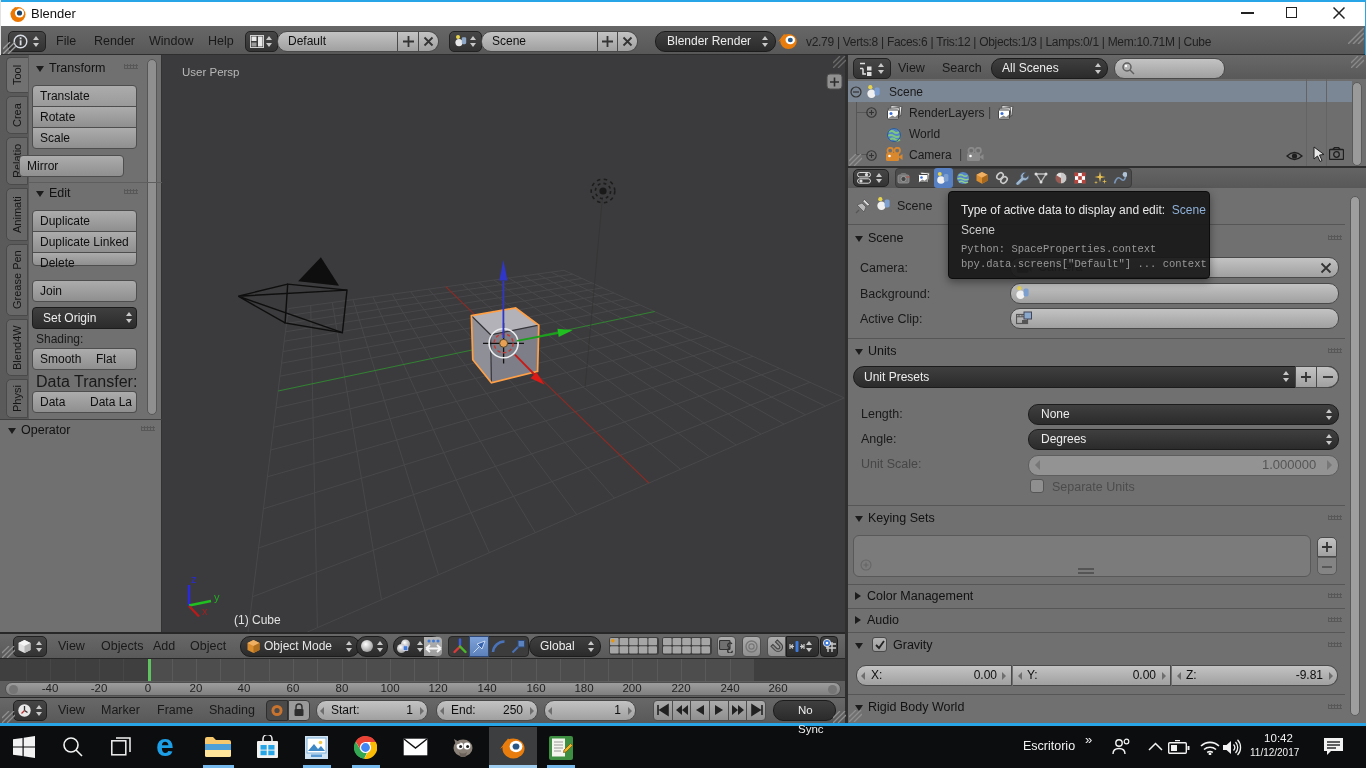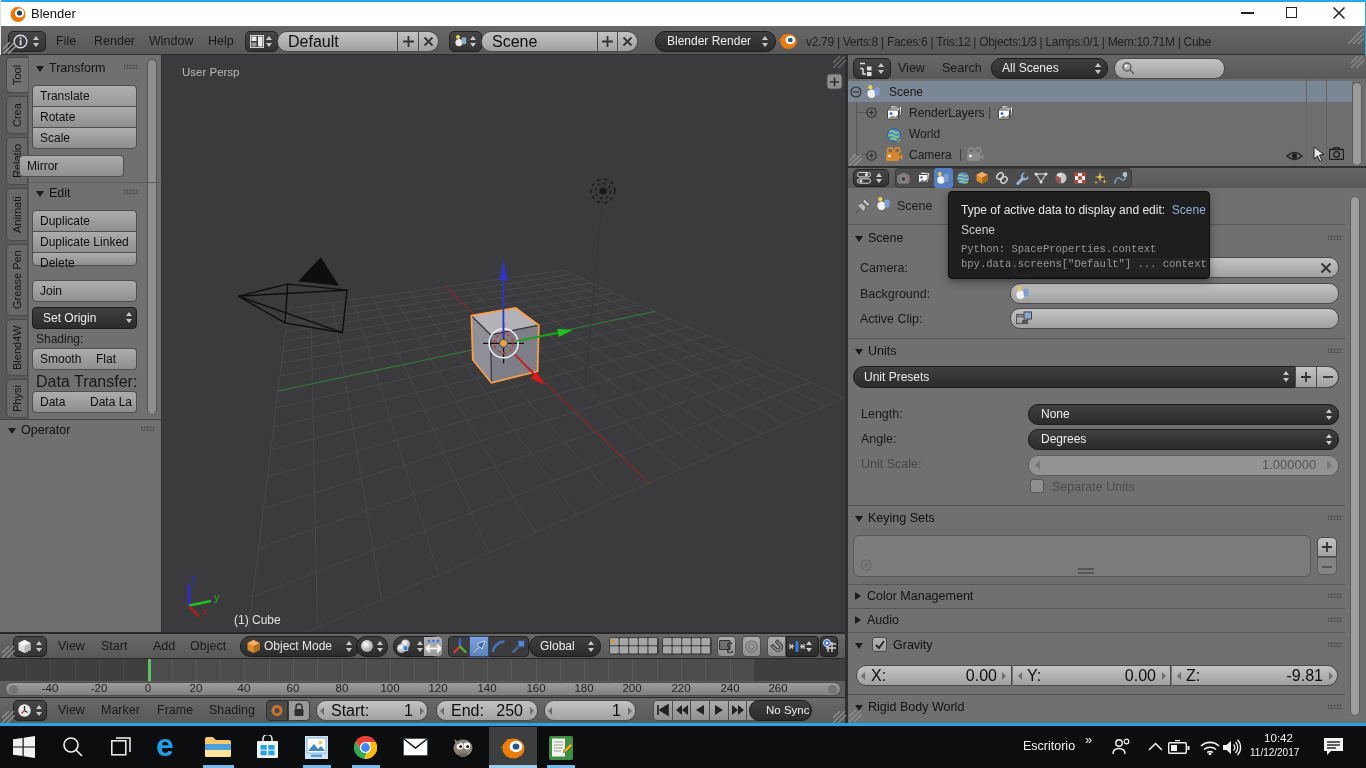--- a/index.html
+++ b/index.html
@@ -1,17 +1,17 @@
 <!DOCTYPE html>
 <html><head><meta charset="utf-8"><style>
 *{margin:0;padding:0;box-sizing:border-box}
 html,body{width:1366px;height:768px;overflow:hidden}
 body{font-family:"Liberation Sans",sans-serif;background:#0c0d0f;position:relative}
 .f{position:absolute}
-.pill{position:absolute;background:linear-gradient(#c3c3c3,#a0a0a0);border:1px solid #4a4a4a;border-radius:10px;color:#0e0e0e;font-size:16px;line-height:19px}
+.pill{position:absolute;background:linear-gradient(#c3c3c3,#a0a0a0);border:1px solid #4a4a4a;border-radius:10px;color:#0e0e0e;font-size:12px;line-height:19px}
 .dd{position:absolute;background:linear-gradient(#3f3f3f,#2b2b2b);border:1px solid #1c1c1c;border-radius:10px;color:#ededed;font-size:12px;line-height:19px}
 .hw{position:absolute;background:linear-gradient(#464646,#333);border:1px solid #222;border-radius:5px}
 .btn{position:absolute;background:linear-gradient(#acacac,#8f8f8f);border:1px solid #4e4e4e;color:#0e0e0e;font-size:12px;text-align:left;padding-left:7px;line-height:20px}
 .mtx{position:absolute;color:#191919;font-size:12.5px}
 .wtx{position:absolute;color:#e6e6e6;font-size:12.5px}
 .ud{position:absolute;width:7px}
 .ud b,.ud i{position:absolute;left:0;width:0;height:0;border-left:3.5px solid transparent;border-right:3.5px solid transparent}
 .ud b{top:0;border-bottom:4px solid #c8c8c8}
 .ud i{bottom:0;border-top:4px solid #c8c8c8}
 .grip{position:absolute;width:14px;height:5px;background-image:repeating-linear-gradient(90deg,#565656 0 1px,transparent 1px 3px),repeating-linear-gradient(0deg,#565656 0 1px,transparent 1px 3px);opacity:.9}
@@ -354,21 +354,21 @@
 <svg class="f" style="left:17px;top:639px" width="15" height="15" viewBox="0 0 15 15">
     <path d="M7.5 1 L13.5 4 V11 L7.5 14 L1.5 11 V4 Z" fill="#e0e0e0"></path>
     <path d="M7.5 1 L13.5 4 L7.5 7 L1.5 4 Z" fill="#f5f5f5"></path>
     <path d="M7.5 7 L13.5 4 V11 L7.5 14 Z" fill="#b5b5b5"></path>
   </svg>
 <div class="ud" style="left:36px;top:641px;height:11px">
     <b></b>
     <i></i>
   </div>
 <div class="mtx" style="left:58px;top:639px">View</div>
-<div class="mtx" style="left:101px;top:639px">Start</div>
+<div class="mtx" style="left:101px;top:639px">Objects</div>
 <div class="mtx" style="left:153px;top:639px">Add</div>
 <div class="mtx" style="left:190px;top:639px">Object</div>
 <div class="dd" style="left:240px;top:636px;width:120px;height:21px"></div>
 <svg class="f" style="left:246px;top:639px" width="15" height="15" viewBox="0 0 15 15">
     <path d="M7.5 1 L13.5 4 V11 L7.5 14 L1.5 11 V4 Z" fill="#d98d2e"></path>
     <path d="M7.5 1 L13.5 4 L7.5 7 L1.5 4 Z" fill="#efb063"></path>
     <path d="M7.5 7 L13.5 4 V11 L7.5 14 Z" fill="#b06f1e"></path>
   </svg>
 <div class="wtx" style="left:264px;top:639px;font-size:12px">Object Mode</div>
 <div class="ud" style="left:346px;top:641px;height:11px">
@@ -537,21 +537,21 @@
     <path d="M9 4 L3 9 L9 14 Z M15 4 L9 9 L15 14 Z" fill="#222"></path>
   </svg><div class="btn" style="left:690px;top:700px;width:20px;height:21px;border-radius:0"></div><svg class="f" style="left:691px;top:701px" width="18" height="18" viewBox="0 0 18 18">
     <path d="M13 4 L5 9 L13 14 Z" fill="#222"></path>
   </svg><div class="btn" style="left:709px;top:700px;width:20px;height:21px;border-radius:0"></div><svg class="f" style="left:710px;top:701px" width="18" height="18" viewBox="0 0 18 18">
     <path d="M5 4 L13 9 L5 14 Z" fill="#222"></path>
   </svg><div class="btn" style="left:728px;top:700px;width:20px;height:21px;border-radius:0"></div><svg class="f" style="left:729px;top:701px" width="18" height="18" viewBox="0 0 18 18">
     <path d="M3 4 L9 9 L3 14 Z M9 4 L15 9 L9 14 Z" fill="#222"></path>
   </svg><div class="btn" style="left:746px;top:700px;width:20px;height:21px;border-radius:0 4px 4px 0"></div><svg class="f" style="left:748px;top:701px" width="18" height="18" viewBox="0 0 18 18">
     <path d="M14 4 V14 M4 4 L12 9 L4 14 Z" stroke="#222" stroke-width="1.6" fill="#222"></path>
   </svg>
-<div class="dd" style="left:749px;top:700px;width:63px;height:21px;padding-left:16px;font-size:11.5px">No Sync</div>
+<div class="dd" style="left:773px;top:700px;width:63px;height:21px;padding-left:24px;font-size:11.5px">No Sync</div>
 
 
 <div class="f" style="left:845px;top:55px;width:3px;height:668px;background:#2f2f2f"></div>
 <div class="f" style="left:848px;top:55px;width:518px;height:24px;background:linear-gradient(#686868,#595959)"></div>
 <div class="hw" style="left:853px;top:58px;width:38px;height:21px"></div>
 <svg class="f" style="left:858px;top:61px" width="15" height="15">
     <path d="M2 2.5 H7 M2 7.5 H5 M5 7.5 V13 H8" stroke="#e0e0e0" stroke-width="1.5" fill="none"></path>
     <rect x="9" y="5.5" width="4.5" height="4" fill="#e0e0e0"></rect>
     <rect x="9" y="11" width="4.5" height="4" fill="#e0e0e0"></rect>
   </svg>

